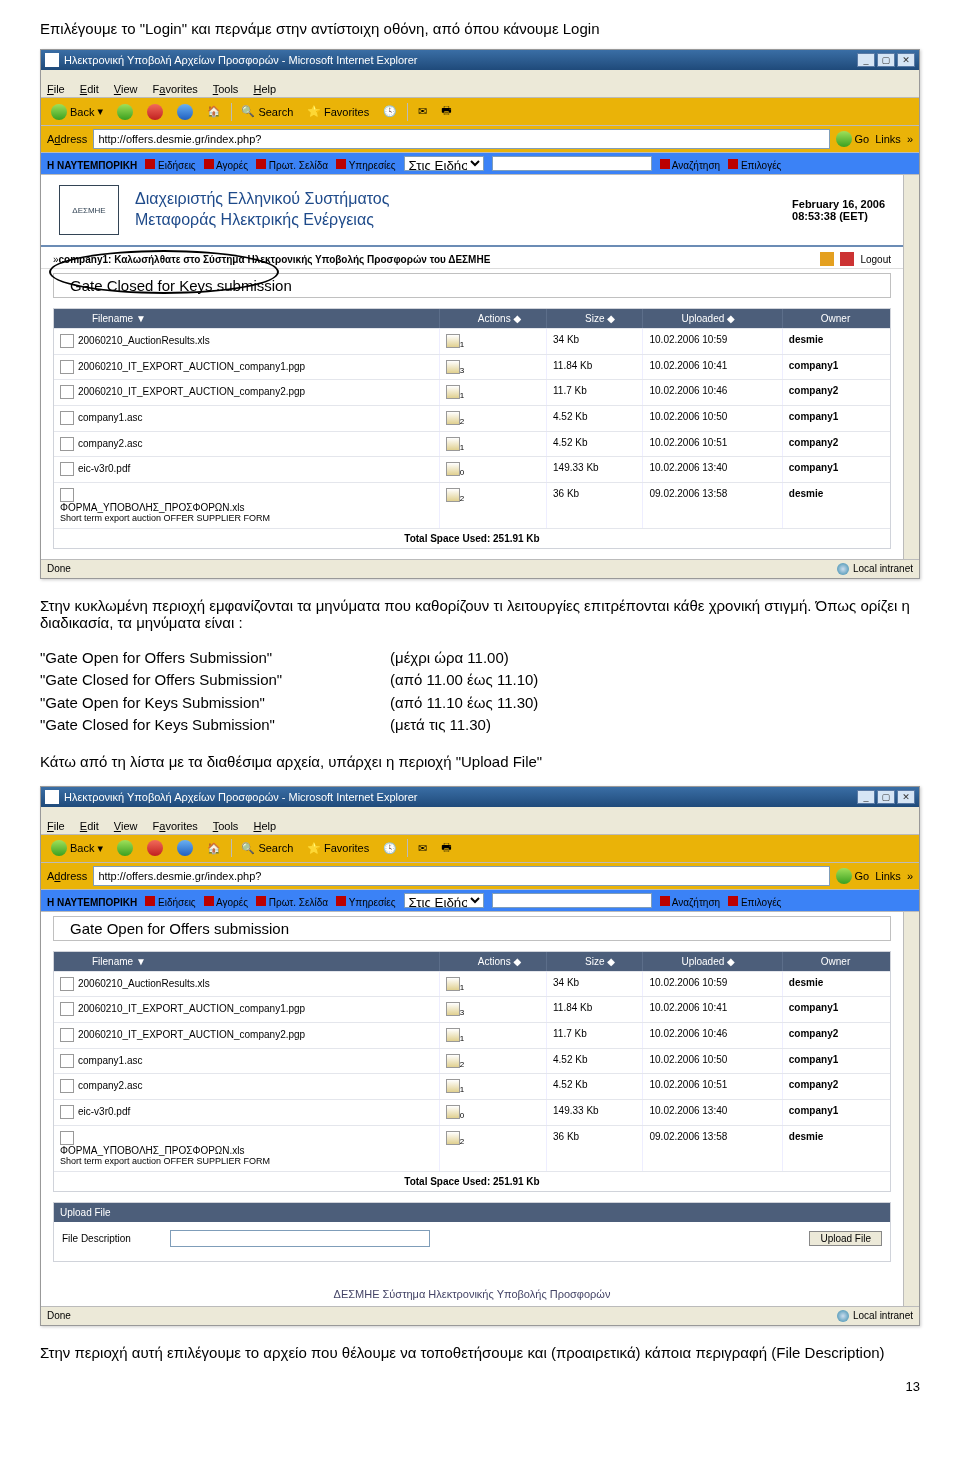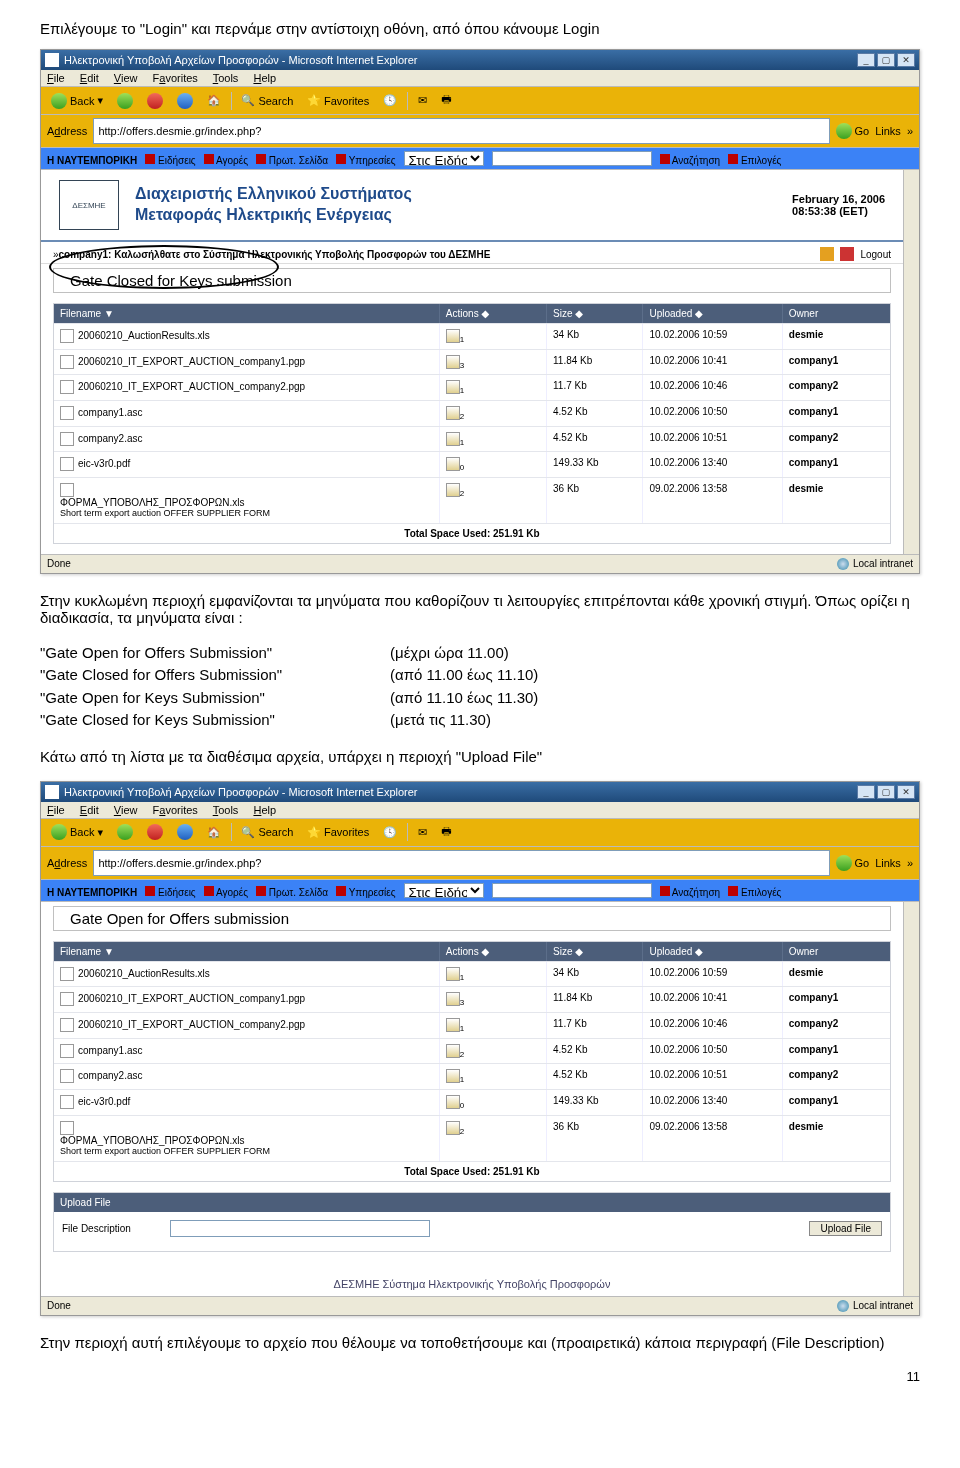--- a/index.html
+++ b/index.html
@@ -3,50 +3,50 @@
 <meta charset="utf-8">
 <style>
   * { box-sizing: border-box; margin: 0; padding: 0; }
   body { font-family: Arial, sans-serif; font-size: 13px; background: #fff; color: #000; width: 960px; margin: 0 auto; padding: 20px 40px; }
   .intro { font-size: 15px; margin-bottom: 12px; }
   .browser-window { border: 1px solid #999; background: #ece9d8; margin-bottom: 18px; box-shadow: 1px 1px 3px rgba(0,0,0,0.2); }
   .titlebar { display: flex; align-items: center; background: linear-gradient(#3a6ea5,#1f4a7a); color: #fff; padding: 3px 4px; font-size: 11px; }
   .titlebar-icon { width: 14px; height: 14px; background: #fff; margin-right: 5px; }
   .titlebar-btns { margin-left: auto; display: flex; gap: 2px; }
   .titlebar-btn { width: 18px; height: 14px; background: #d6e5f5; border: 1px solid #5a7aa5; font-size: 9px; line-height: 12px; text-align: center; color: #333; }
-  .menubar { background: #ece9d8; border-bottom: 1px solid #bbb; padding: 2px 6px; font-size: 11px; }
+  .menubar { background: #ece9d8; border-bottom: 1px solid #bbb; padding: 2px 6px; font-size: 11px; margin-top: 11px; }
   .menubar span { margin-right: 12px; }
   .toolbar { background: #eab308; border-bottom: 1px solid #bbb; padding: 3px 6px; display: flex; align-items: center; gap: 6px; font-size: 11px; }
   .tb-btn { display: inline-flex; align-items: center; gap: 3px; padding: 1px 4px; }
   .circ { width: 16px; height: 16px; border-radius: 50%; display: inline-block; }
   .green { background: linear-gradient(#9fe05a,#3aa020); }
   .red { background: linear-gradient(#f26a5a,#c02020); }
   .blue { background: linear-gradient(#6ab0f2,#2060c0); }
   .addrbar { background: #eab308; border-bottom: 1px solid #bbb; padding: 3px 6px; display: flex; align-items: center; gap: 6px; font-size: 11px; }
-  .addr-input { flex: 1; background: #fff; border: 1px solid #7f9db9; padding: 1px 4px; font-size: 11px; height: 26px; }
+  .addr-input { flex: 1; background: #fff; border: 1px solid #7f9db9; padding: 1px 4px; font-size: 11px; height: 20px; }
   .go-btn { display: inline-flex; align-items: center; gap: 3px; }
   .navt { background: #3b82f6; border-bottom: 1px solid #bbb; padding: 3px 6px; font-size: 10px; display: flex; align-items: flex-end; gap: 8px; }
   .red-sq { width: 10px; height: 10px; background: #b00; display: inline-block; }
   .navt-in { background: #fff; border: 1px solid #7f9db9; height: 15px; width: 80px; }
   .navt-in-wide { width: 160px; }
   .content { background: #fff; padding: 0; position: relative; display: flex; }
   .content-inner { flex: 1; }
   .vscroll { width: 16px; background: #ece9d8; border-left: 1px solid #bbb; }
   .header-band { display: flex; align-items: center; padding: 10px 18px; }
   .logo-box { width: 60px; height: 50px; border: 1px solid #345; background: #fff; font-size: 8px; display: flex; align-items: center; justify-content: center; color: #345; }
-  .header-title { margin-left: 16px; font-weight: bold; color: #1e4a8a; font-size: 16px; line-height: 1.3; }
+  .header-title { margin-left: 16px; font-weight: normal; color: #1e4a8a; font-size: 16px; line-height: 1.3; }
   .header-date { margin-left: auto; font-size: 11px; font-weight: bold; }
   .subhead { border-top: 2px solid #6b8cb5; border-bottom: 1px solid #ddd; padding: 5px 12px 2px; display: flex; align-items: center; font-size: 10px; }
   .subhead-icons { margin-left: auto; display: flex; gap: 6px; align-items: center; }
   .small-icon { width: 14px; height: 14px; background: #e4a020; display: inline-block; }
   .gate-box { border: 1px solid #c0c0c0; margin: 4px 12px 10px; padding: 3px 16px; font-size: 15px; position: relative; }
   .ellipse { position: absolute; border: 2px solid #000; border-radius: 50%; left: -5px; top: -24px; width: 230px; height: 44px; pointer-events: none; }
   .filetable { margin: 0 12px 10px; border: 1px solid #d0d3da; font-size: 10px; }
   .ft-head { background: #4c5e7a; color: #fff; display: grid; grid-template-columns: 3.6fr 1fr 0.9fr 1.3fr 1fr; }
-  .ft-head > div { padding: 4px 6px; border-right: 1px solid #5c6e8a; }
+  .ft-head > div { padding: 4px 6px; border-right: 1px solid #5c6e8a; margin-left: 32px; }
   .ft-row { display: grid; grid-template-columns: 3.6fr 1fr 0.9fr 1.3fr 1fr; border-top: 1px solid #e4e6ec; }
   .ft-row > div { padding: 5px 6px; border-right: 1px solid #eef; }
   .ft-row > div:last-child,.ft-head > div:last-child { border-right: none; }
   .file-icon { width: 14px; height: 14px; display: inline-block; vertical-align: middle; margin-right: 4px; border: 1px solid #999; background: #fff; }
   .action-icon { width: 14px; height: 14px; display: inline-block; vertical-align: middle; border: 1px solid #999; background: linear-gradient(#fff,#e0d090); }
   .sub-badge { font-size: 8px; vertical-align: sub; }
   .totalrow { text-align: center; padding: 4px 8px; font-weight: bold; border-top: 1px solid #e4e6ec; }
   .statusbar { background: #ece9d8; border-top: 1px solid #bbb; padding: 3px 6px; font-size: 10px; display: flex; }
   .statusbar .right { margin-left: auto; display: flex; align-items: center; gap: 4px; }
   .globe { width: 12px; height: 12px; display: inline-block; background: radial-gradient(#cde,#38a); border-radius: 50%; }
@@ -395,13 +395,13 @@
     <span>Done</span>
     <span class="right">
         <span class="globe"></span>
         <span>Local intranet</span>
       </span>
   </div>
 </div>
 
 <p class="para">Στην περιοχή αυτή επιλέγουμε το αρχείο που θέλουμε να τοποθετήσουμε και (προαιρετικά) κάποια περιγραφή (File Description)</p>
 
-<div class="pagenum">11</div>
+<div class="pagenum">13</div>
 
 </body></html>

